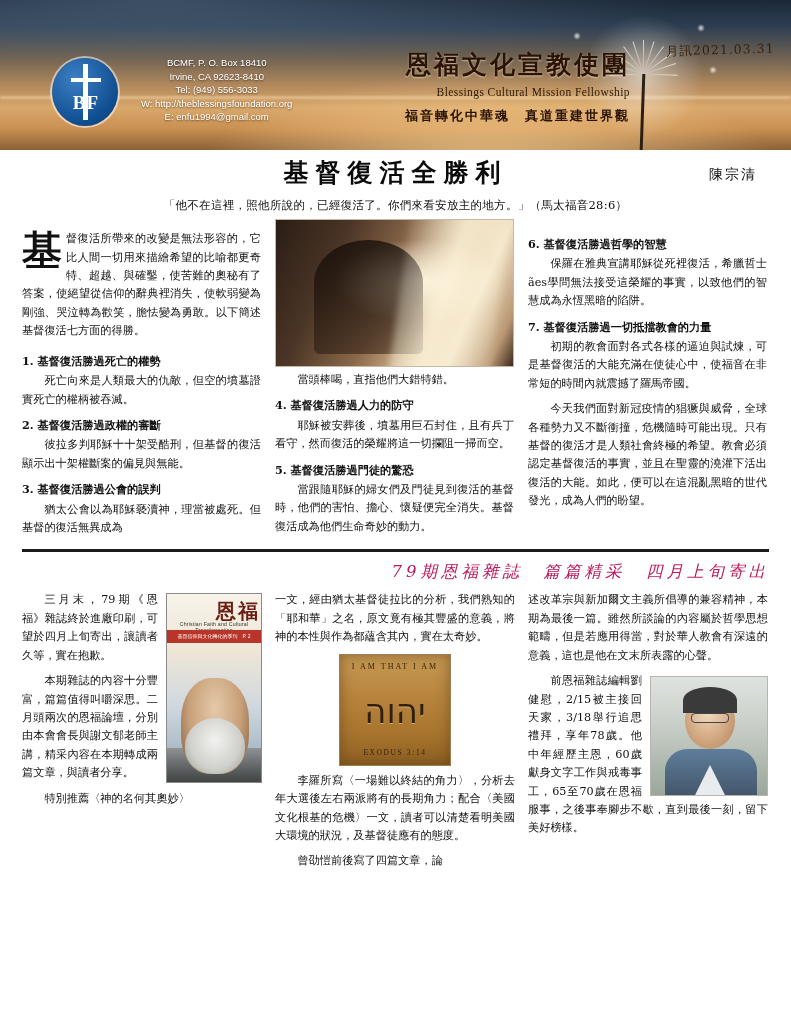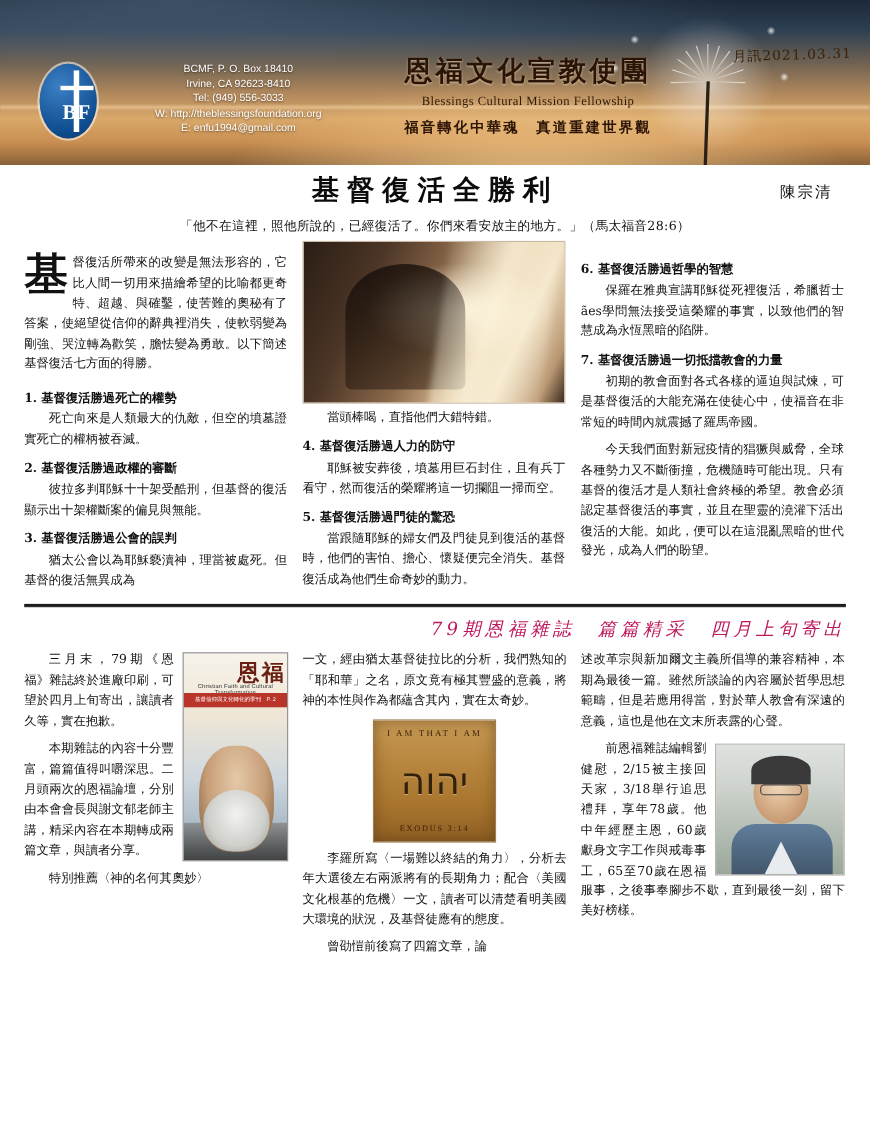--- a/index.html
+++ b/index.html
@@ -46,42 +46,42 @@
     background: linear-gradient(to top, rgba(255,255,255,.0), rgba(255,255,255,.75));
     left:74px; top:26px;
     transform-origin: bottom center;
   }
   .dandelion .fly {
     position:absolute; width:8px; height:8px; border-radius:50%;
     background: radial-gradient(circle, rgba(255,255,255,.8), rgba(255,255,255,0) 70%);
   }
 
   .logo {
-    position:absolute; left:36px; top:58px;
-    width:52px; height:68px; border-radius:50%;
+    position:absolute; left:52px; top:58px;
+    width:66px; height:68px; border-radius:50%;
     background: radial-gradient(circle at 35% 30%, #3c7fc4, #0e4d8f 70%, #0a3a6d);
     box-shadow: 0 0 0 2px rgba(255,255,255,.55);
   }
   .logo .cross-v { position:absolute; left:31px; top:6px; width:5px; height:56px; background:#ffffff; }
   .logo .cross-h { position:absolute; left:19px; top:20px; width:30px; height:4px; background:#ffffff; }
   .logo .bf {
     position:absolute; left:0; top:34px; width:68px; text-align:center;
     color:#fff; font-weight:bold; font-size:19px; letter-spacing:1px;
     font-family:"Liberation Serif", serif;
   }
 
   .addr {
     position:absolute; left:141px; top:56px;
     color:#ffffff; font-size:9.5px; line-height:13.5px;
     font-family:"Liberation Sans", sans-serif;
     text-shadow: 0 1px 2px rgba(0,0,0,.55);
     text-align: center;
   }
 
-  .masthead { position:absolute; left:330px; top:48px; width:300px; text-align:center; }
+  .masthead { position:absolute; left:330px; top:48px; width:300px; text-align:right; }
   .masthead .cn {
     color:#2b1405; font-size:25px; font-weight:bold; letter-spacing:3px;
     font-family:"DejaVu Serif", serif;
     text-shadow: 0 1px 2px rgba(255,240,210,.6);
   }
   .masthead .en {
     color:#2f1a08; font-size:11.5px; margin-top:5px; letter-spacing:.4px;
     font-family:"Liberation Serif", serif;
   }
   .masthead .slogan {

